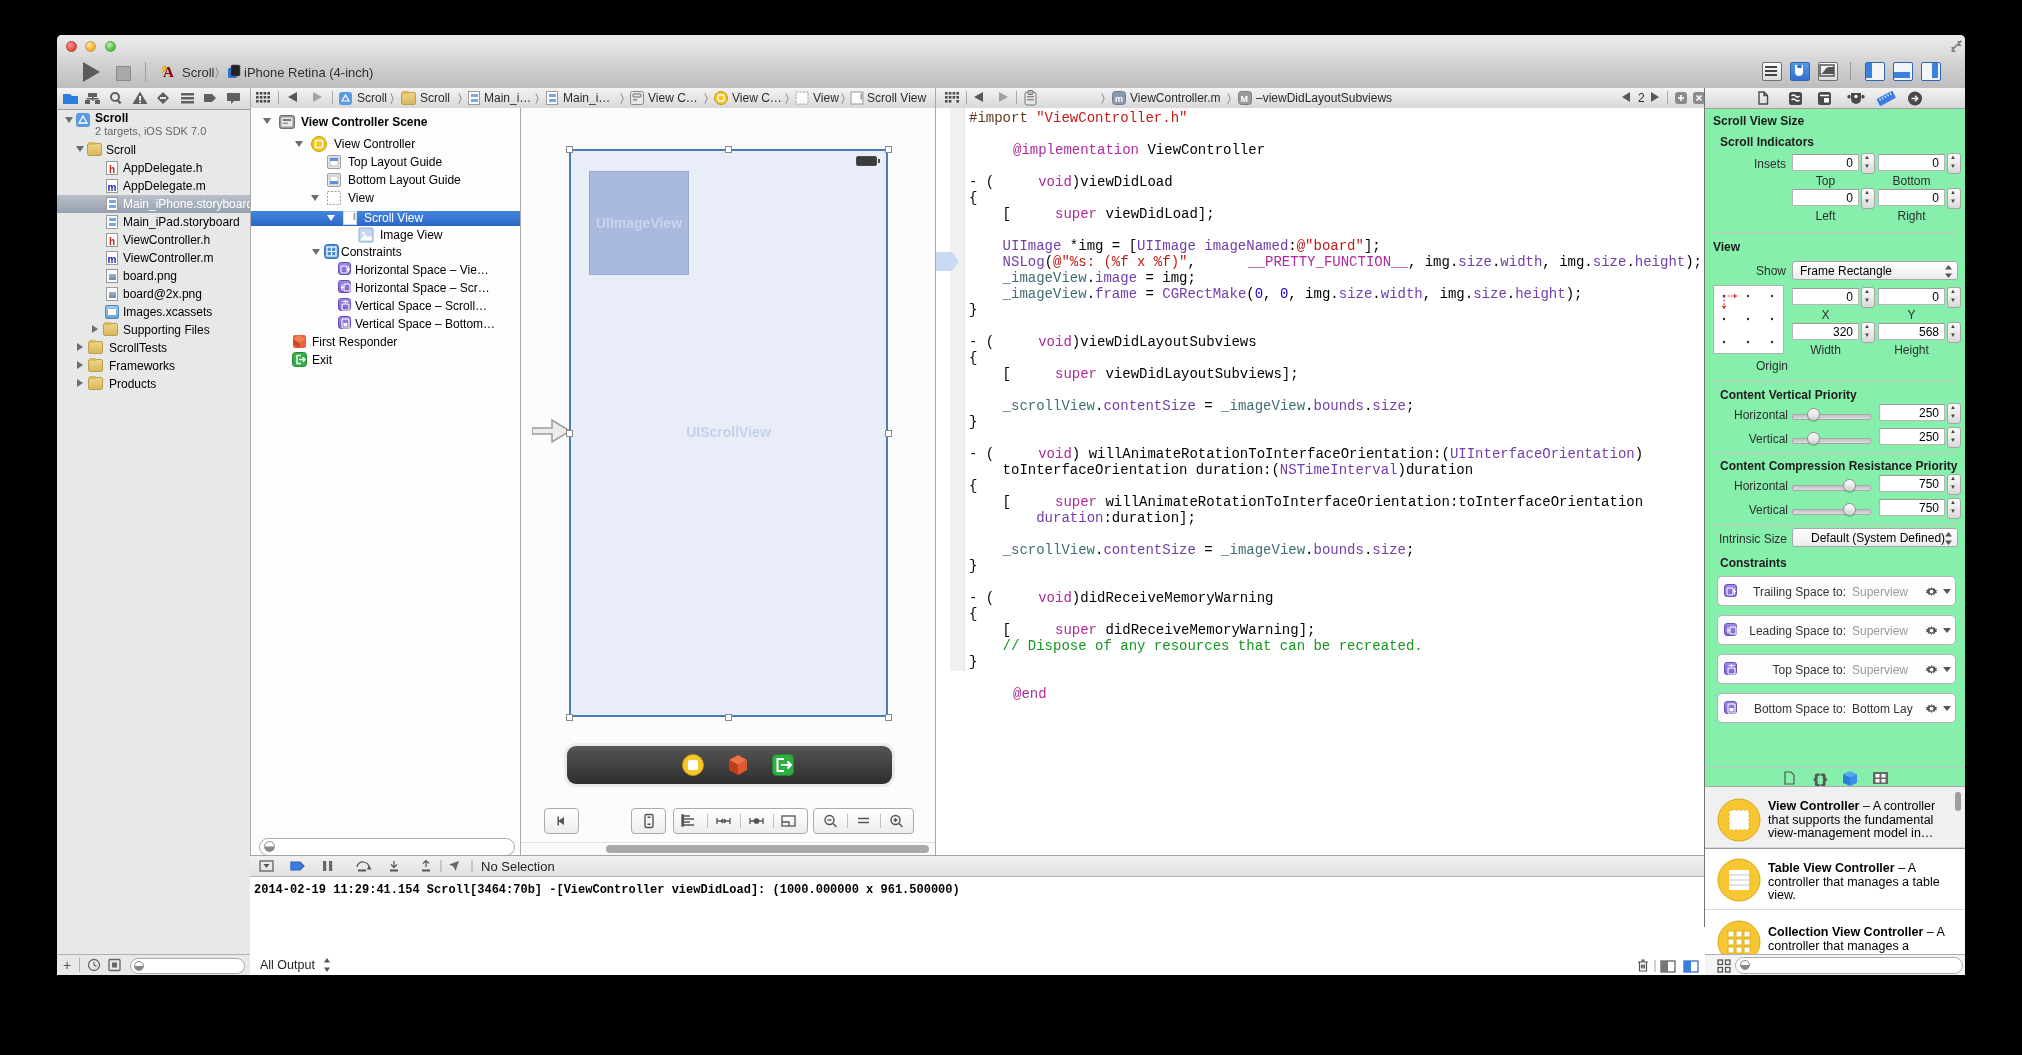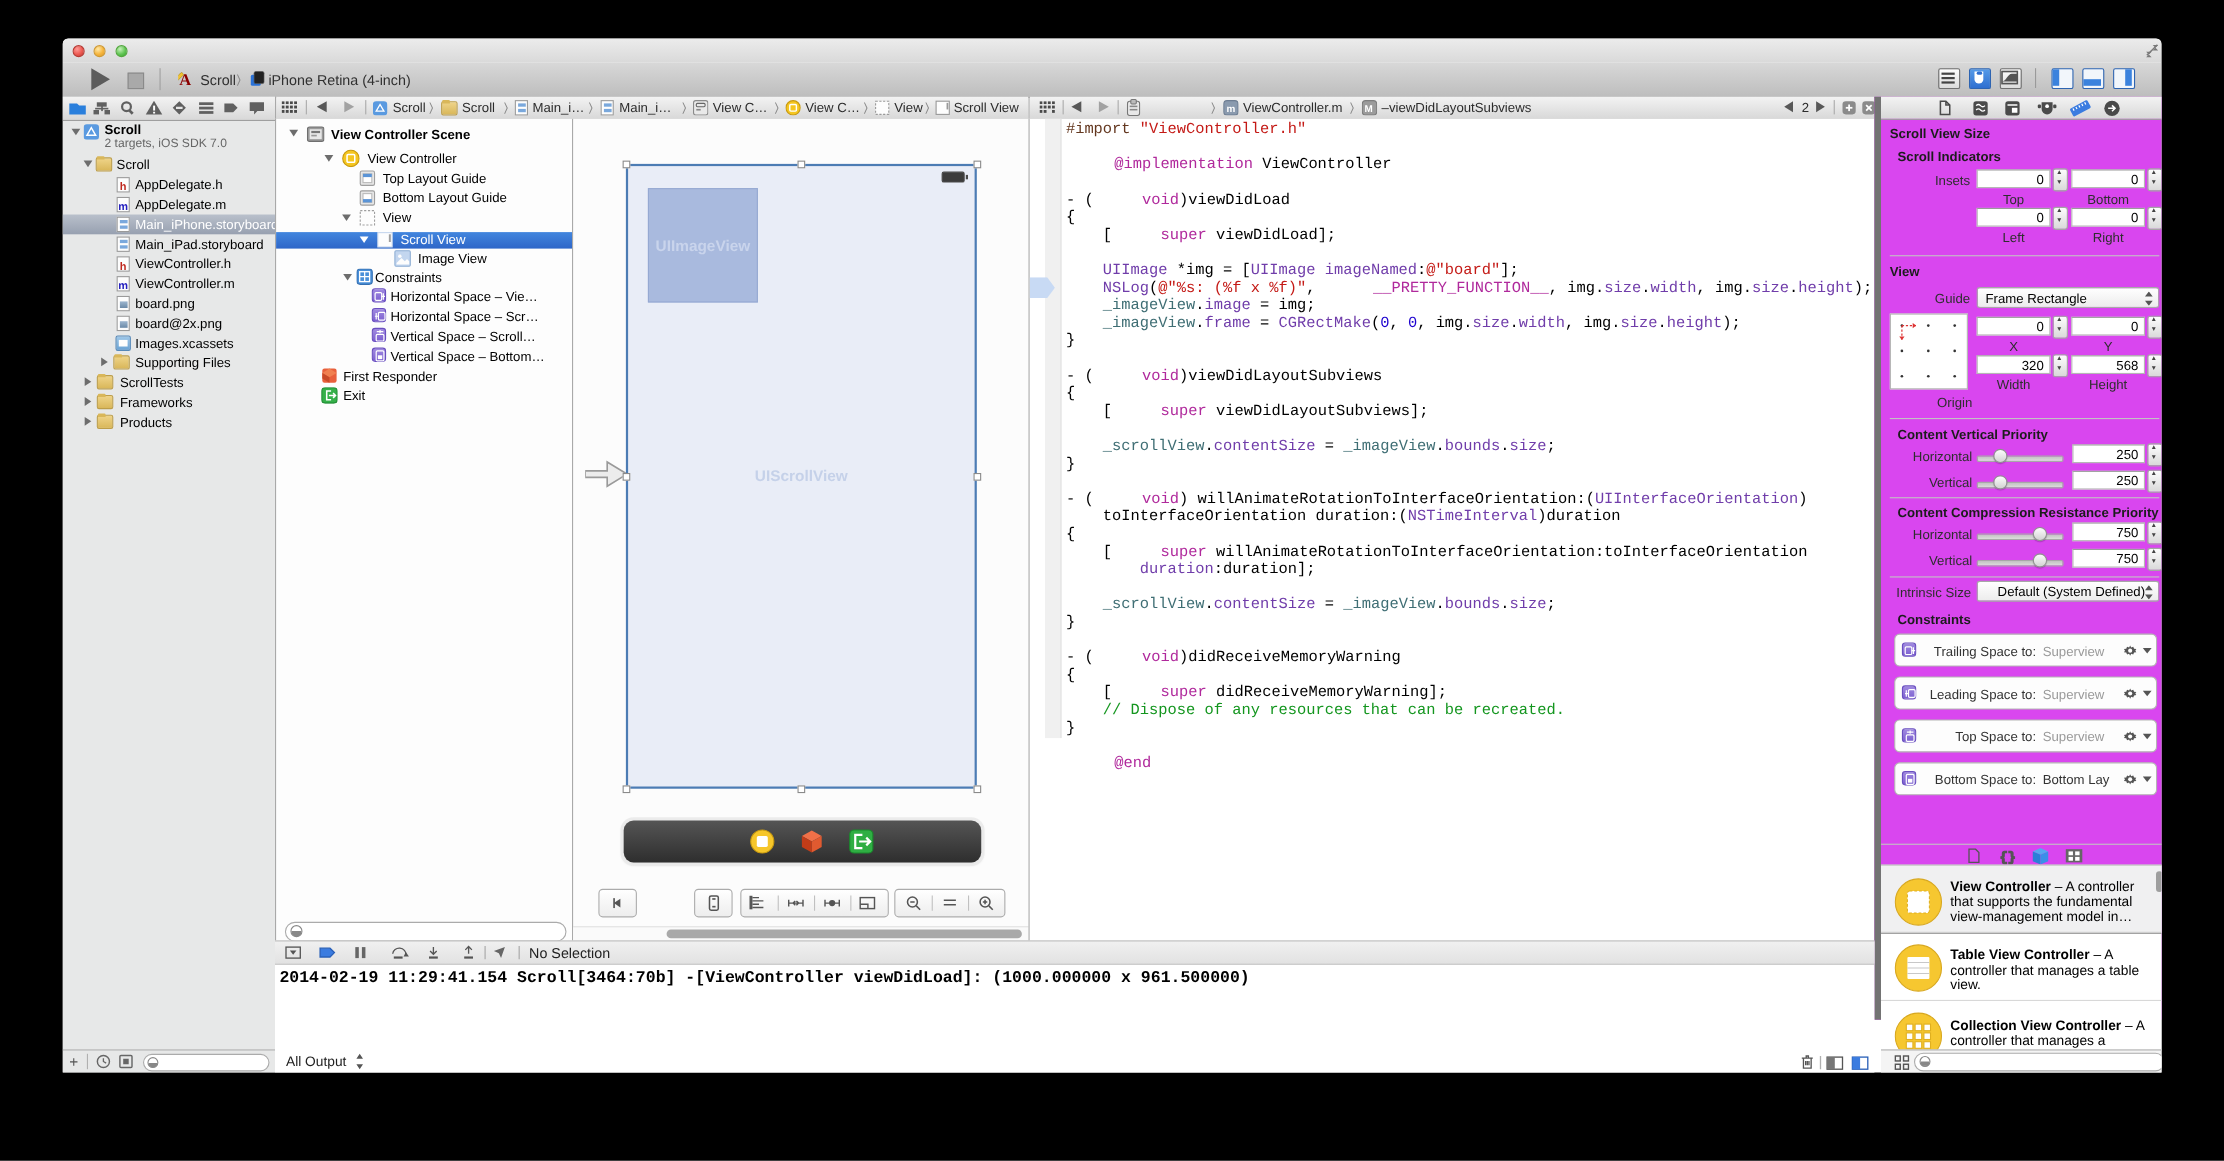--- a/index.html
+++ b/index.html
@@ -12,21 +12,21 @@
 #title{position:absolute;left:654px;top:4px;width:600px;text-align:center;font-size:13px;color:#404040;white-space:nowrap;}
 #statusbox{position:absolute;left:723px;top:23px;width:460px;height:24px;border:1px solid #999;border-radius:4px;background:linear-gradient(#f6f6f6,#dfdfdf);font-size:12px;color:#404040;}
 
 .jbar{position:absolute;top:53px;height:20px;background:linear-gradient(#f3f3f3,#d8d8d8);border-bottom:1px solid #9f9f9f;font-size:12px;color:#2c2c2c;}
 
 #navigator{position:absolute;left:0;top:53px;width:193px;height:887px;background:#e7e8e8;}
 #navbar{position:absolute;left:0;top:0;width:193px;height:21px;background:linear-gradient(#f3f3f3,#d8d8d8);border-bottom:1px solid #9f9f9f;}
 #outline{position:absolute;left:193px;top:73px;width:270px;height:747px;background:#fdfdfd;border-left:1px solid #a9a9a9;}
 #canvas{position:absolute;left:463px;top:73px;width:415px;height:747px;background:#fcfcfc;border-left:1px solid #a9a9a9;}
 #editor{position:absolute;left:878px;top:73px;width:769px;height:747px;background:#fff;border-left:1px solid #a9a9a9;}
-#utilities{position:absolute;left:1647px;top:53px;width:261px;height:839px;background:#d946ef;border-left:6px solid #737373;}
+#utilities{position:absolute;left:1647px;top:53px;width:261px;height:839px;background:#86efac;border-left:1px solid #737373;}
 #debug{position:absolute;left:193px;top:820px;width:1454px;height:120px;background:#fff;border-top:1px solid #a5a5a5;}
 #debugbar{position:absolute;left:0;top:0;width:1454px;height:20px;background:linear-gradient(#f0f0f0,#e2e2e2);border-bottom:1px solid #b8b8b8;}
 
 .fld{position:absolute;height:17px;background:#fff;border:1px solid #b6b6b6;border-top-color:#9a9a9a;font-size:12px;color:#000;text-align:right;line-height:17px;padding-right:5px;box-sizing:border-box;}
 .stp{position:absolute;width:12px;height:19px;background:linear-gradient(#fdfdfd,#d9d9d9);border:1px solid #a5a5a5;border-radius:3px;}
 .stp:before{content:"▲";position:absolute;left:2px;top:0px;font-size:6px;color:#444;}
 .stp:after{content:"▼";position:absolute;left:2px;top:9px;font-size:6px;color:#444;}
 .ulab{position:absolute;font-size:12px;color:#2e2e2e;}
 .ubold{position:absolute;font-size:12px;font-weight:bold;color:#1c1c1c;}
 .uhr{position:absolute;height:1px;background:#c3c3c3;left:8px;width:245px;}
@@ -649,21 +649,21 @@
   <div class="ulab" style="left:87px;top:86px;width:67px;text-align:center;">Top</div>
   <div class="ulab" style="left:173px;top:86px;width:67px;text-align:center;">Bottom</div>
   <div class="fld" style="left:87px;top:101px;width:67px;">0</div>
         <div class="stp" style="left:156px;top:100px;"></div>
   <div class="fld" style="left:173px;top:101px;width:67px;">0</div>
         <div class="stp" style="left:242px;top:100px;"></div>
   <div class="ulab" style="left:87px;top:121px;width:67px;text-align:center;">Left</div>
   <div class="ulab" style="left:173px;top:121px;width:67px;text-align:center;">Right</div>
   <div class="uhr" style="top:144px;"></div>
   <div class="ubold" style="left:8px;top:152px;">View</div>
-  <div class="ulab" style="left:0px;top:176px;width:81px;text-align:right;">Guide</div>
+  <div class="ulab" style="left:0px;top:176px;width:81px;text-align:right;">Show</div>
   <div class="drop" style="left:87px;top:173px;width:166px;">Frame Rectangle<svg width="9" height="13" style="position:absolute;right:4px;top:3px;">
             <path d="M4.5 0 L8 4.5 H1 Z M4.5 13 L8 8.5 H1 Z" fill="#555"></path>
           </svg></div>
   <div class="ab" style="left:8px;top:197px;width:71px;height:69px;background:#fff;border:1px solid #b0b0b0;box-sizing:border-box;">
     <svg width="69" height="67">
       <g fill="#333">
               <circle cx="10" cy="10" r="1.2"></circle>
               <circle cx="34" cy="10" r="1.2"></circle>
               <circle cx="58" cy="10" r="1.2"></circle>
               <circle cx="10" cy="33" r="1.2"></circle>
@@ -856,21 +856,21 @@
             <rect x="140" y="13.5" width="8" height="2" fill="#555" stroke="none"></rect>
       <path d="M176 11 v-6 M173 7.5 l3 -3 l3 3"></path>
             <rect x="172" y="13.5" width="8" height="2" fill="#555" stroke="none"></rect>
       <path d="M191 4 v12" stroke="#b0b0b0"></path>
       <path d="M209 5 l-3.5 10 l-2 -4.5 l-4.5 -2 Z" fill="#666" stroke="none"></path>
       <path d="M222 4 v12" stroke="#b0b0b0"></path>
     </g>
   </svg>
   <div class="ab" style="left:231px;top:3px;font-size:13px;color:#222;">No Selection</div>
 </div>
-<div class="ab code" style="left:4px;top:26px;font-weight:bold;font-size:15px;color:#000;">2014-02-19 11:29:41.154 Scroll[3464:70b] -[ViewController viewDidLoad]: (1000.000000 x 961.500000)</div>
+<div class="ab code" style="left:4px;top:26px;font-weight:bold;font-size:12px;color:#000;">2014-02-19 11:29:41.154 Scroll[3464:70b] -[ViewController viewDidLoad]: (1000.000000 x 961.500000)</div>
 <div class="ab" style="left:10px;top:102px;font-size:12.5px;color:#222;">All Output</div>
 <svg width="10" height="16" style="position:absolute;left:72px;top:101px;">
         <path d="M5 1 L8 5.5 H2 Z M5 15 L8 10.5 H2 Z" fill="#555"></path>
       </svg>
 <svg width="70" height="20" style="position:absolute;left:1385px;top:100px;">
   <g stroke="#555" fill="none" stroke-width="1.2">
     <path d="M3 6 h10 M7 6 v-2 h2 v2 M4.5 6 v9 h7 v-9 M6.5 8.5 v4 M8 8.5 v4 M9.5 8.5 v4"></path>
     <path d="M20 4 v12" stroke="#b0b0b0"></path>
     <rect x="26" y="5" width="14" height="11"></rect>
           <rect x="26" y="5" width="7" height="11" fill="#777" stroke="none"></rect>

